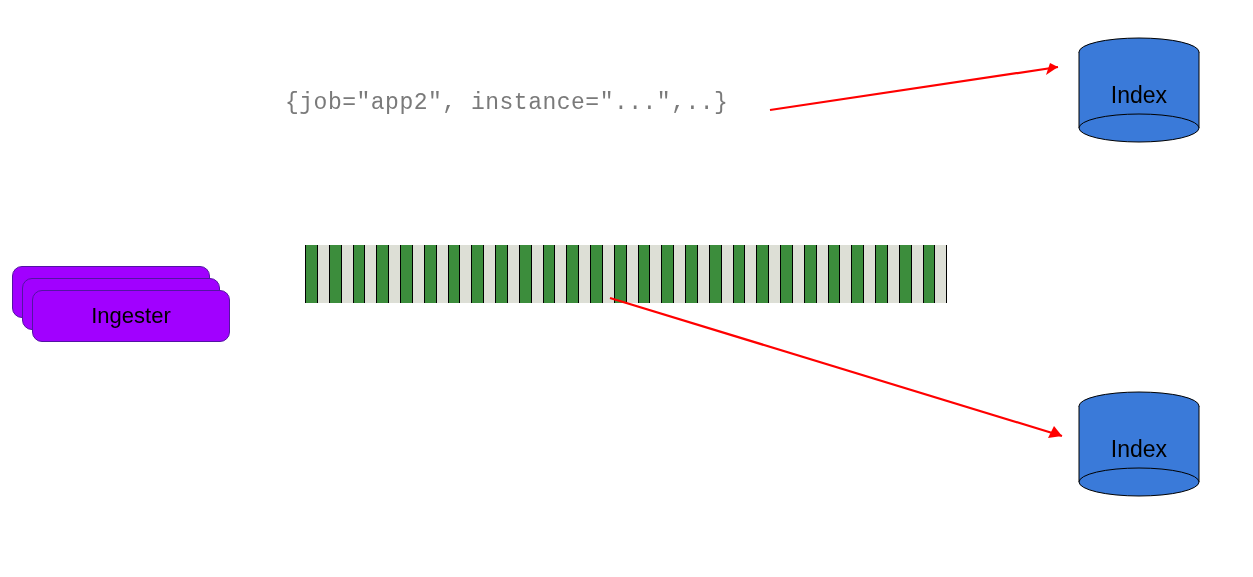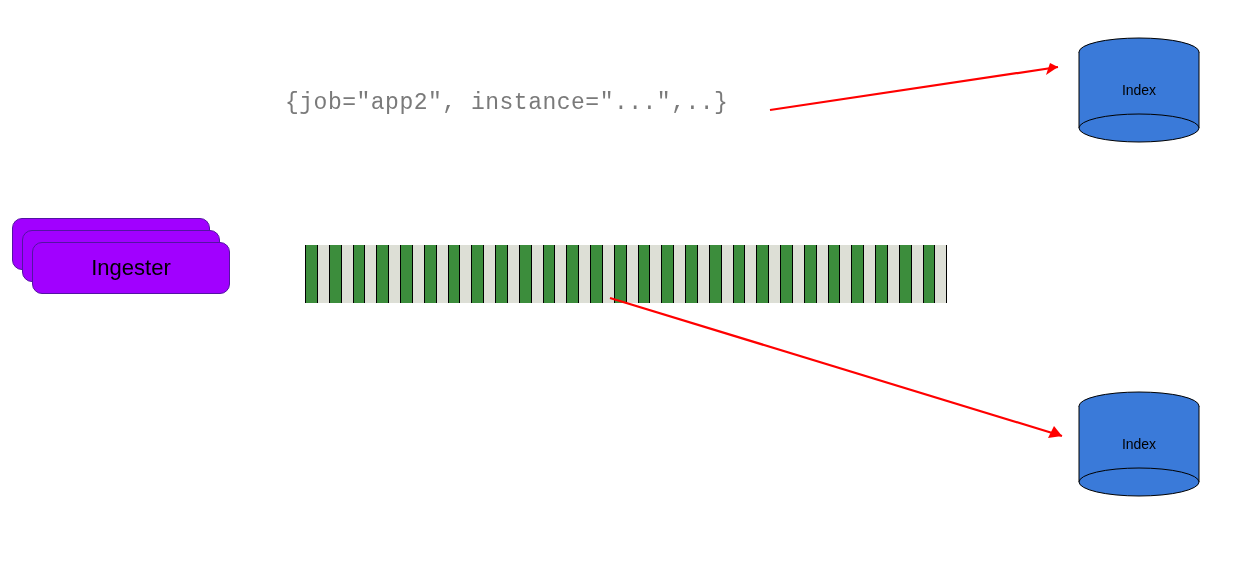--- a/index.html
+++ b/index.html
@@ -25,20 +25,21 @@
     width: 210px;
     height: 80px;
   }
   .ingester-card {
     position: absolute;
     width: 196px;
     height: 50px;
     border-radius: 10px;
     background: #a100ff;      
     border: 1px solid #5314a3;
+    margin-top: 48px;
   }
   .ingester-card.c1 { left: 0px;  top: 0px;  }
   .ingester-card.c2 { left: 10px; top: 12px; }
   .ingester-card.c3 { left: 20px; top: 24px;
     display:flex; align-items:center; justify-content:center;
     font-size: 22px; color:#000;
   }
 
   
   .query-text {
@@ -69,21 +70,21 @@
   }
   .chunk-bar .stripe:first-child { border-left: none; }
   .chunk-bar .stripe.filled { background:#3c8d3c; }
   .chunk-bar .stripe.empty  { background:#dddfd6; }
 
   
   .db {
     position: absolute;
     width: 128px;
     text-align: center;
-    font-size: 14px;
+    font-size: 23px;
     color:#000;
   }
   .db svg { display:block; }
   .db .label {
     position:absolute;
     left:0; right:0;
     top: 46px;
   }
   .db-index  { left: 1075px; top: 36px; }
   .db-chunks { left: 1075px; top: 390px; }

